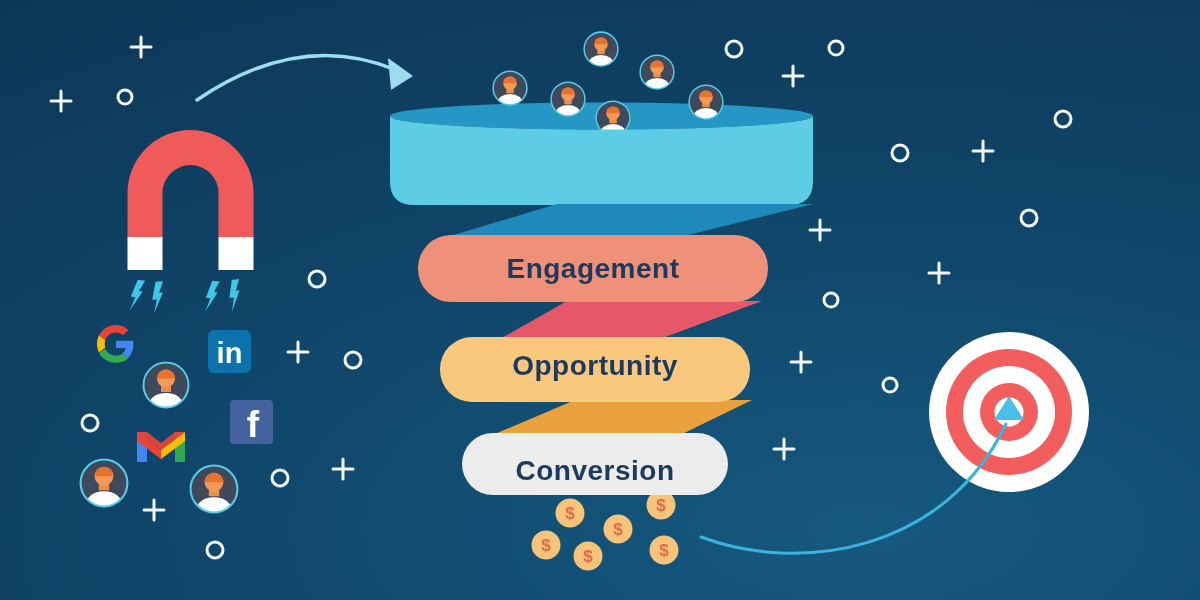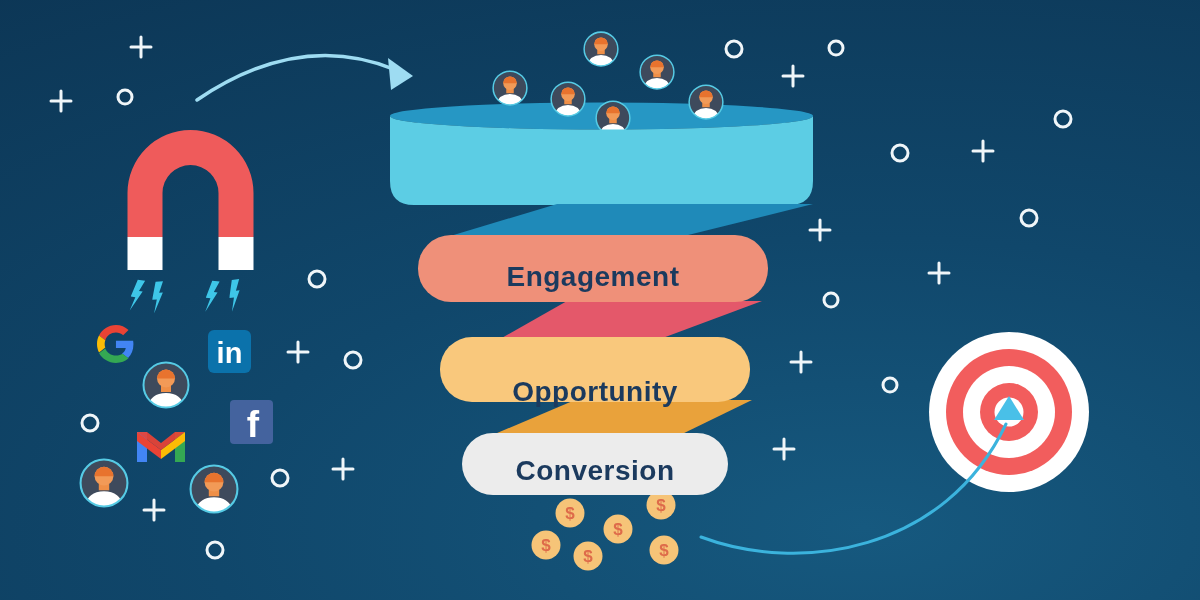--- a/index.html
+++ b/index.html
@@ -172,16 +172,16 @@
       <circle cx="1009" cy="412" r="46" fill="#ffffff"></circle>
       <circle cx="1009" cy="412" r="29" fill="#f25d5d"></circle>
       <circle cx="1009" cy="412" r="14.5" fill="#ffffff"></circle>
     </g>
     <g>
       <path d="M 701,537 C 800,574 945,552 1006,424" fill="none" stroke-width="3" stroke-linecap="round" stroke="#3bb3dd"></path>
       <polygon points="1009,396 994,420 1024,420" fill="#49c0e8"></polygon>
     </g>
   </svg>
 
-  <div class="stage-label" style="left:418px;top:235px;width:350px;height:67px;margin-top:8px;">Engagement</div>
-  <div class="stage-label" style="left:440px;top:357px;width:310px;height:69px;">Opportunity</div>
+  <div class="stage-label" style="left:418px;top:235px;width:350px;height:67px;">Engagement</div>
+  <div class="stage-label" style="left:440px;top:331px;width:310px;height:69px;">Opportunity</div>
   <div class="stage-label" style="left:462px;top:433px;width:266px;height:76px;">Conversion</div>
 </div>
 
 </body></html>

